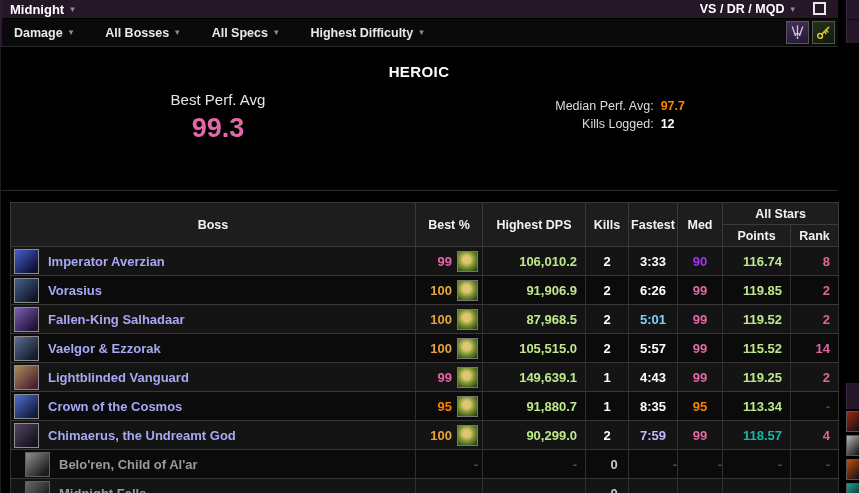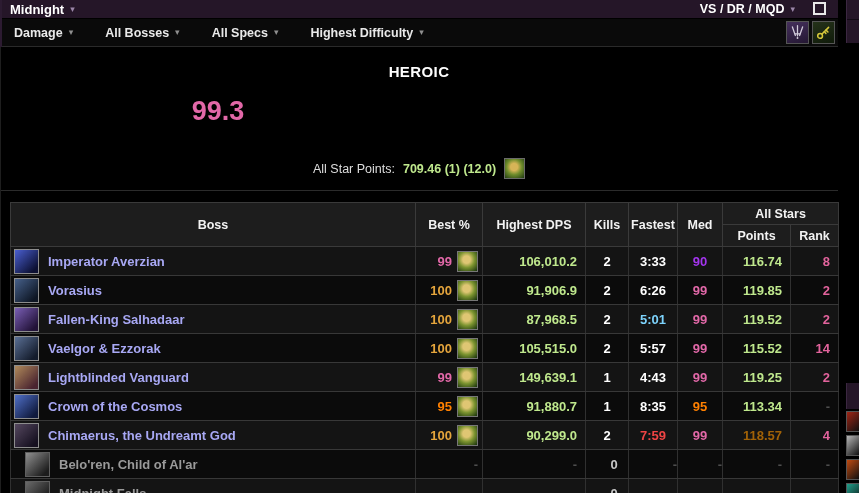--- a/index.html
+++ b/index.html
@@ -145,26 +145,28 @@
             <path d="M13 7.2 L15.2 9.4"></path>
               <path d="M11 9.2 L12.8 11"></path>
           </svg>
         </div>
       </div>
     </div>
 
     <div class="summary">
       <div class="difficulty">HEROIC</div>
       <div class="best-block">
+        <div class="best-label">Best Perf. Avg</div>
         <div class="best-value">99.3</div>
       </div>
-      <div class="allstar-line">
-        <span class="allstar-label">All Star Points:</span>
-        <span class="allstar-value">709.46 (1) (12.0)</span>
-        <span class="allstar-icon"></span>
+      <div class="median-block">
+        <span class="m-label">Median Perf. Avg:</span>
+        <span class="m-val-orange">97.7</span>
+        <span class="m-label">Kills Logged:</span>
+        <span class="m-val-white">12</span>
       </div>
     </div>
 
     <div class="table-wrap">
       <table>
         <colgroup>
           <col style="width:405px">
             <col style="width:67px">
             <col style="width:103px">
             <col style="width:43px">
@@ -317,23 +319,23 @@
     </div>
               </td>
     <td class="c-best">
                 <div class="flexr">
       <span class="best-v" style="color: rgb(229, 165, 60);">100</span>
       <span class="spec-icon"></span>
     </div>
               </td>
     <td class="cell-r c-dps" style="color: rgb(191, 232, 141);">90,299.0</td>
     <td class="cell-c c-kills" style="color: rgb(255, 255, 255);">2</td>
-    <td class="cell-c c-fastest" style="color: #ef4444;">7:59</td>
-    <td class="cell-c c-med" style="color: rgb(226, 104, 168);">99</td>
-    <td class="cell-r c-points" style="color: #a16207;">118.57</td>
+    <td class="cell-c c-fastest" style="color: #c4b5fd;">7:59</td>
+    <td class="cell-c c-med" style="color: rgb(226, 104, 168);">99</td>
+    <td class="cell-r c-points" style="color: #14b8a6;">118.57</td>
     <td class="cell-r c-rank" style="color: rgb(226, 99, 156);">4</td>
   </tr>
             <tr class="disabled">
     <td class="c-boss">
                 <div class="boss-cell">
       <span class="boss-icon" style="background: linear-gradient(135deg, rgb(144, 144, 144) 0%, rgb(28, 28, 28) 85%);"></span>
       <span class="boss-name" style="color: rgb(154, 154, 154);">Belo'ren, Child of Al'ar</span>
     </div>
               </td>
     <td class="c-best">

